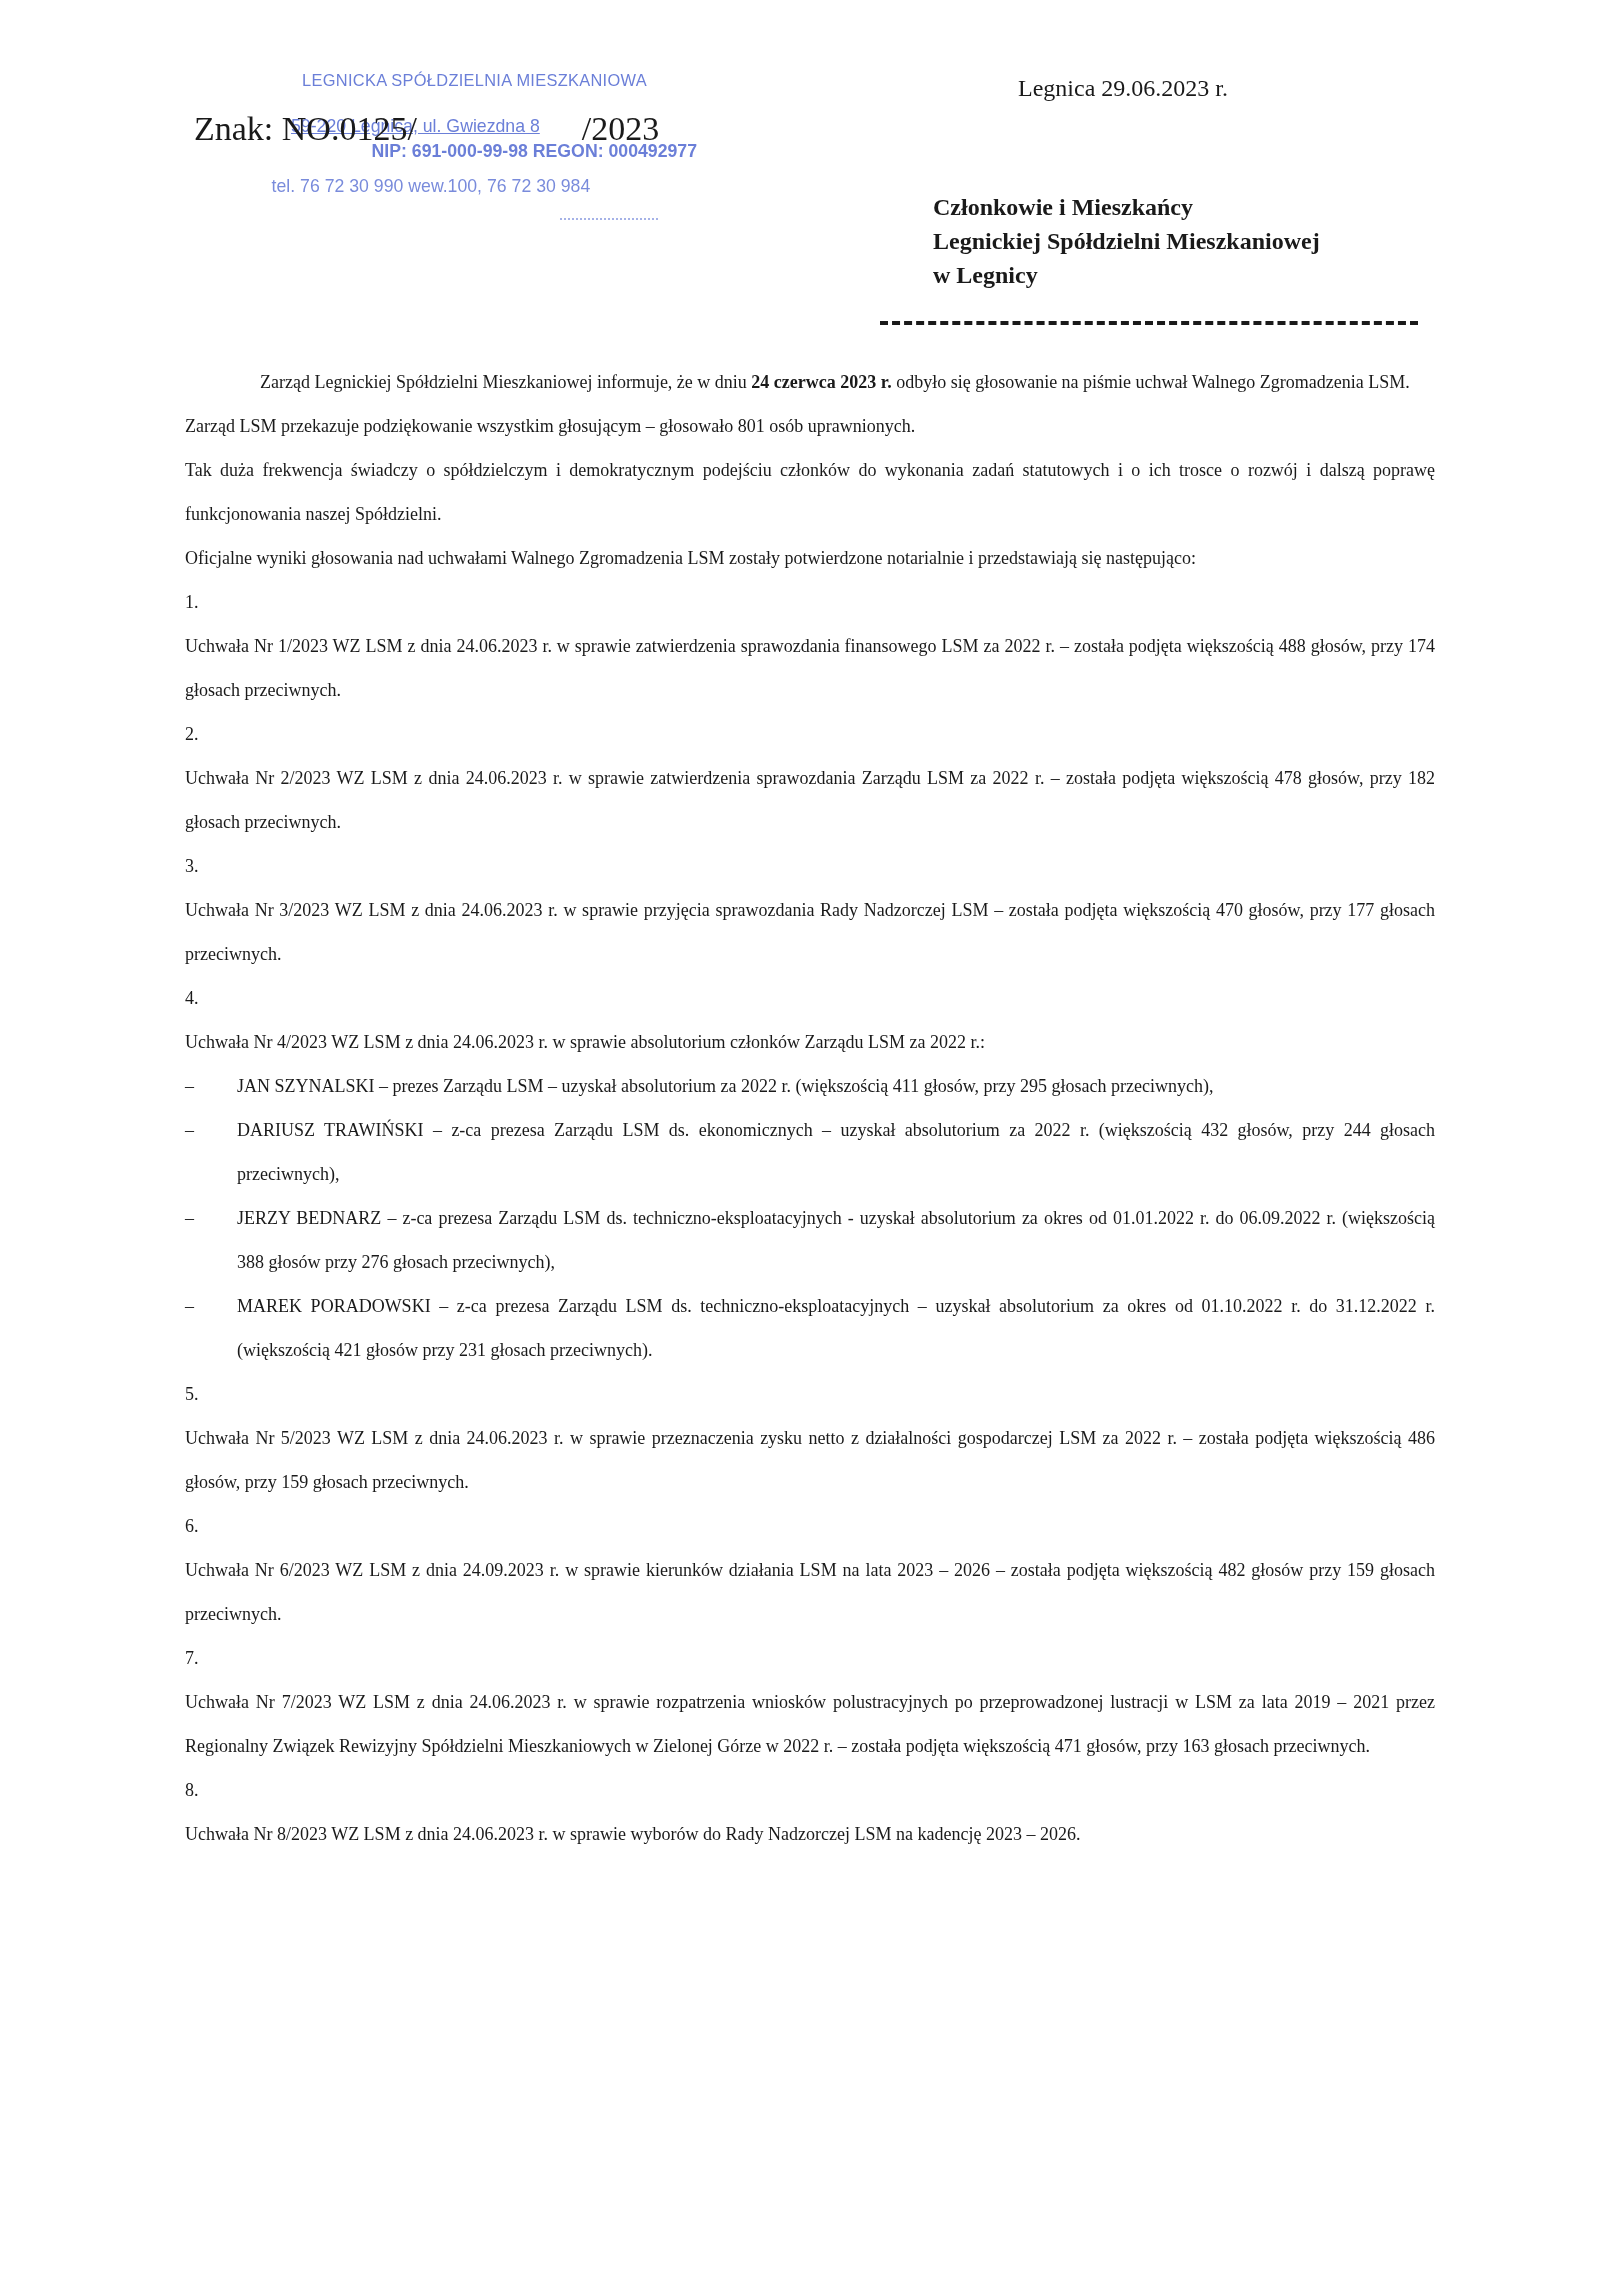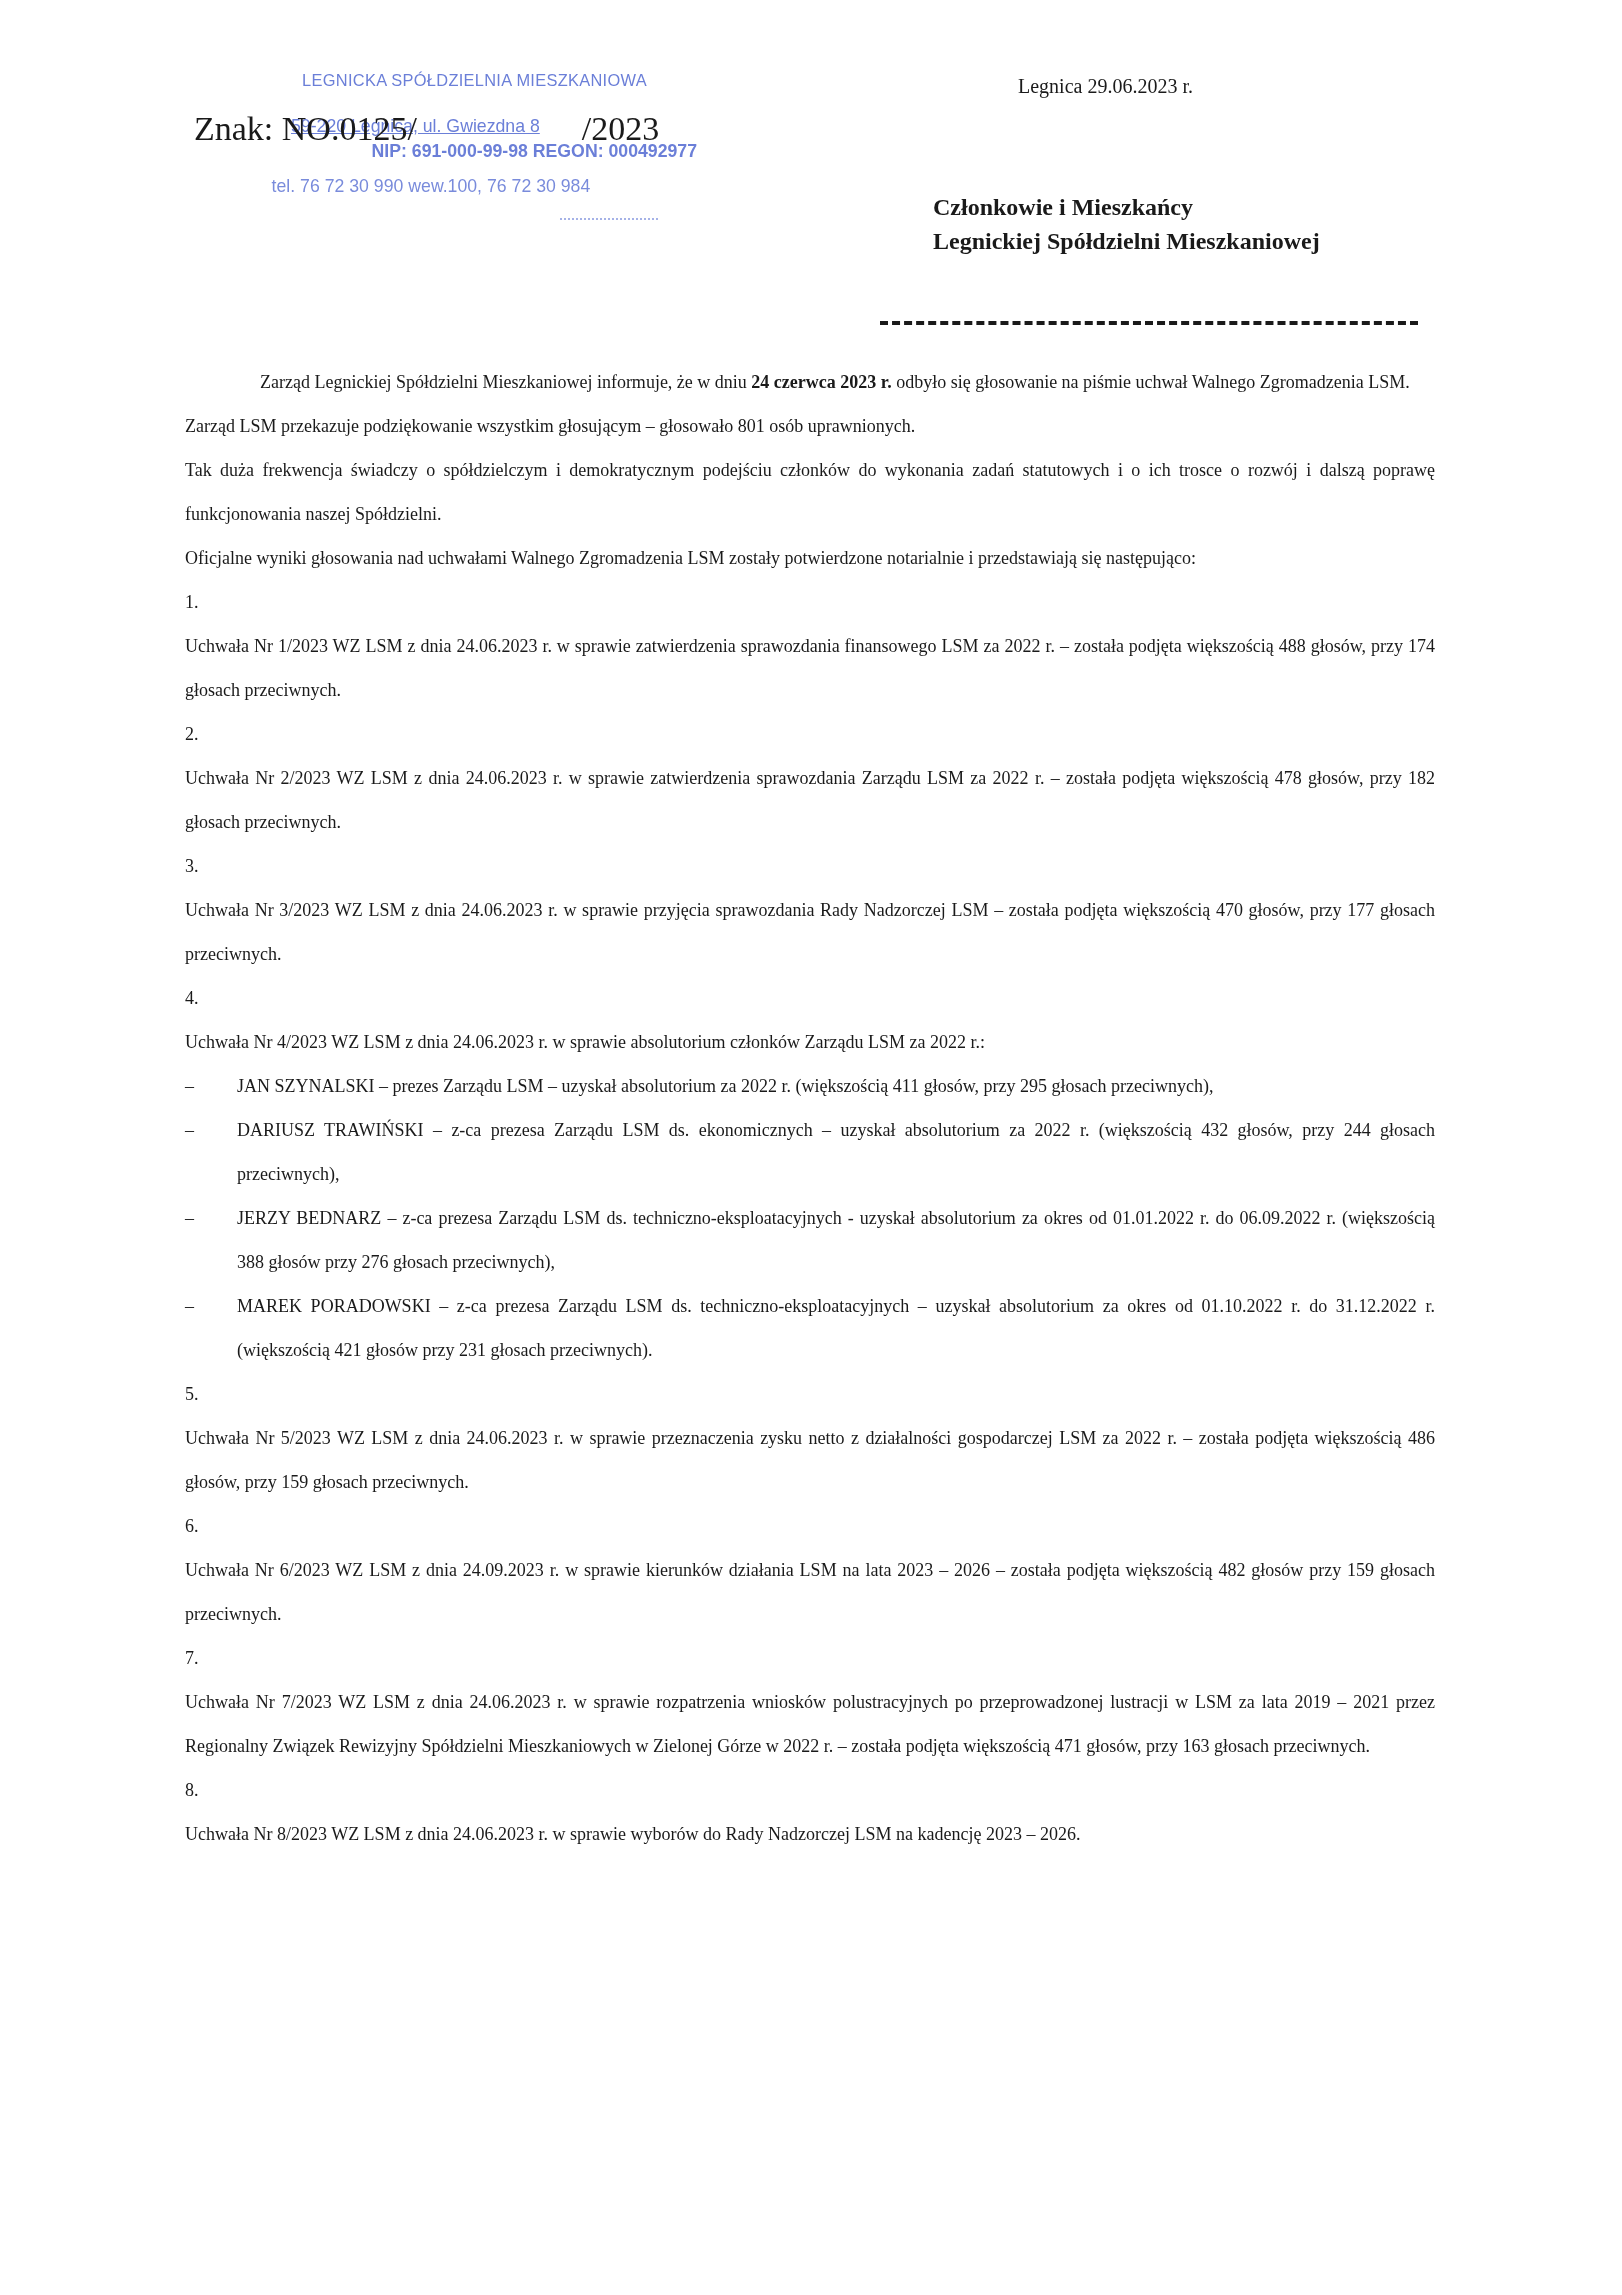--- a/index.html
+++ b/index.html
@@ -21,21 +21,21 @@
   .stamp .s5 { height: 2.6px; width: 98px; margin-left: 308px; margin-top: 18.3px; border-bottom: 2px dotted #6b7fd8; opacity: 0.6; }
 
   .znak {
     position: absolute; left: 194px; top: 110px;
     font-size: 34px; white-space: nowrap; color: #1a1a1a;
   }
   .znak .gap { display: inline-block; width: 165px; }
 
   .date {
     position: absolute; left: 1018px; top: 75px;
-    font-size: 20px; white-space: nowrap;
+    font-size: 24px; white-space: nowrap;
   }
 
   .addressee {
     position: absolute; left: 933px; top: 190px;
     font-size: 24px; font-weight: bold; line-height: 34px;
   }
   .addressee div { white-space: nowrap; }
   .divider {
     position: absolute; left: 880px; top: 321px; width: 538px; height: 0;
     border-top: 4.6px dashed #1a1a1a;
@@ -66,20 +66,21 @@
 
 <div class="znak">
   <span>Znak: NO.0125/</span><span class="gap"></span><span>/2023</span>
 </div>
 
 <div class="date">Legnica 29.06.2023 r.</div>
 
 <div class="addressee">
   <div>Członkowie i Mieszkańcy</div>
   <div>Legnickiej Spółdzielni Mieszkaniowej</div>
+  <div>w Legnicy</div>
 </div>
 <div class="divider"></div>
 
 <div class="body">
   <p class="indent"><span>Zarząd Legnickiej Spółdzielni Mieszkaniowej informuje, że w dniu </span><b>24 czerwca 2023 r.</b><span> odbyło się głosowanie na piśmie uchwał Walnego Zgromadzenia LSM.</span></p>
   <p>Zarząd LSM przekazuje podziękowanie wszystkim głosującym – głosowało 801 osób uprawnionych.</p>
   <p>Tak duża frekwencja świadczy o spółdzielczym i demokratycznym podejściu członków do wykonania zadań statutowych i o ich trosce o rozwój i dalszą poprawę funkcjonowania naszej Spółdzielni.</p>
   <p>Oficjalne wyniki głosowania nad uchwałami Walnego Zgromadzenia LSM zostały potwierdzone notarialnie i przedstawiają się następująco:</p>
 
   <p class="num">1.</p>

